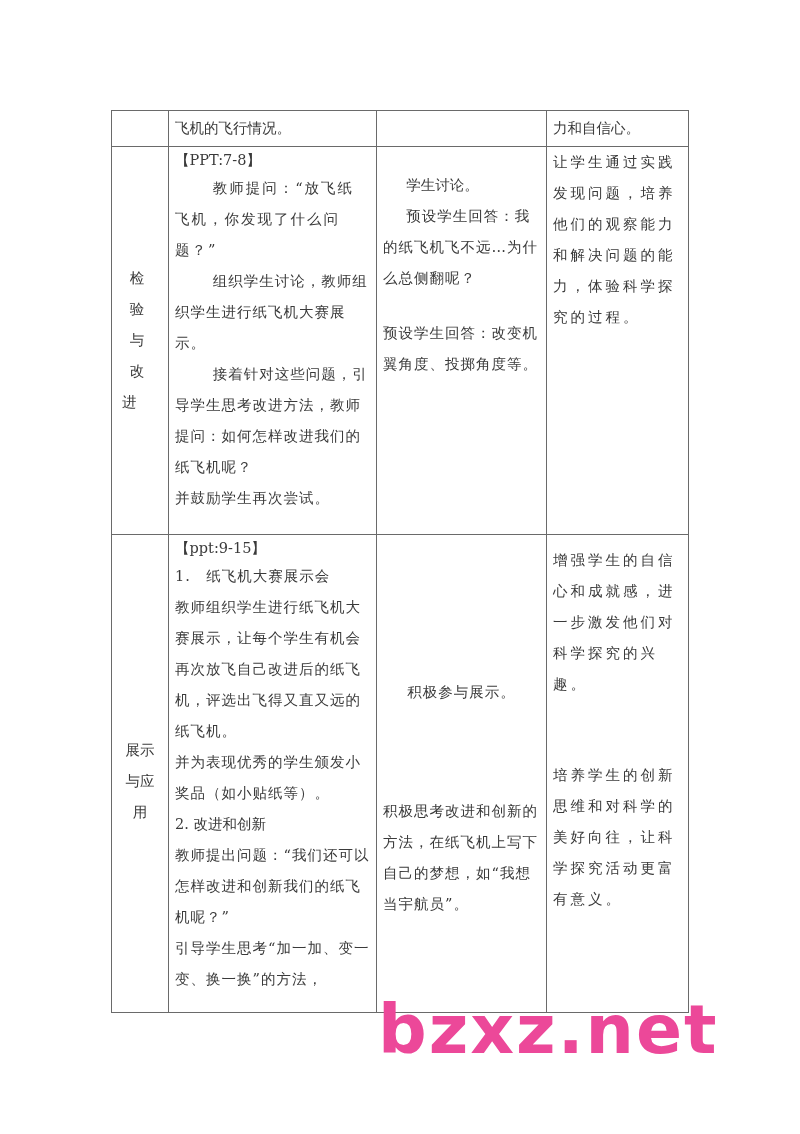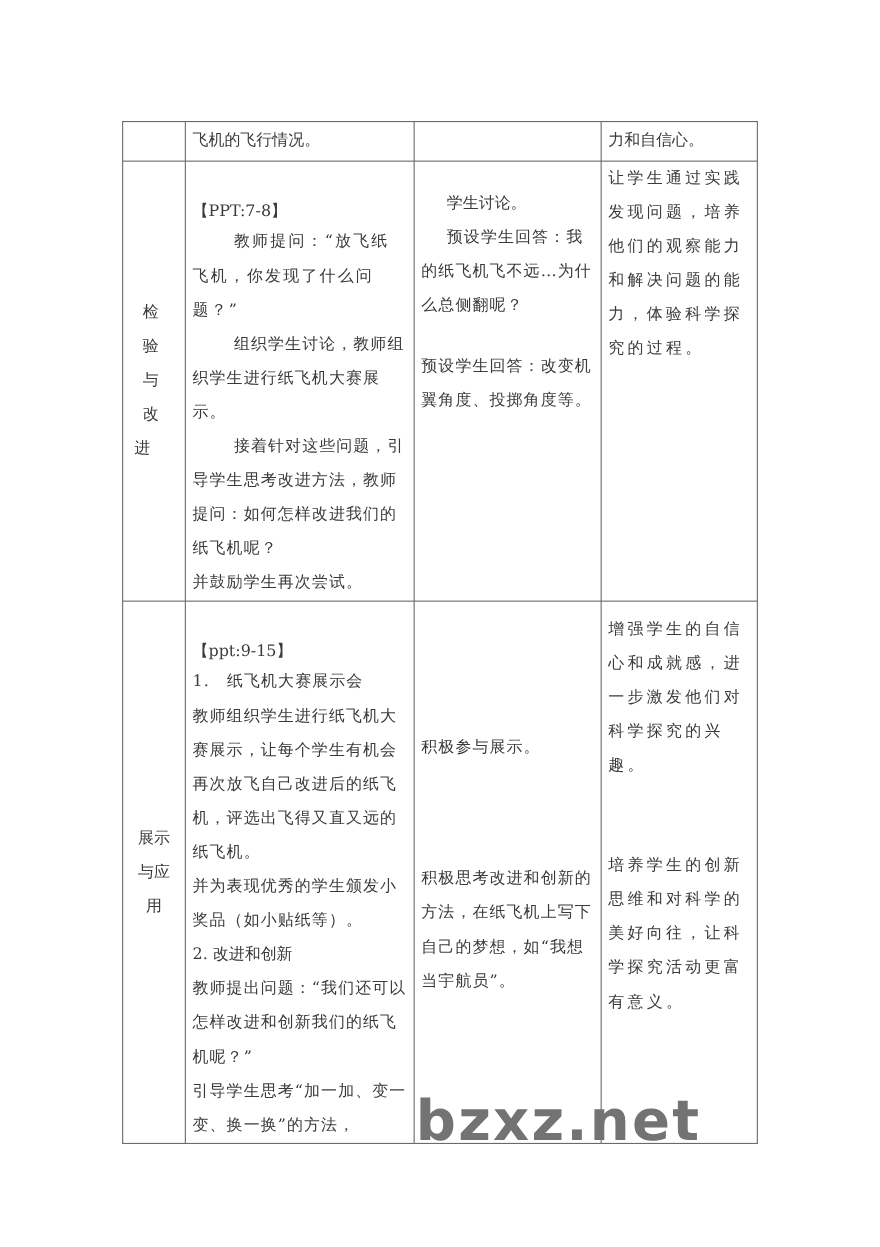--- a/index.html
+++ b/index.html
@@ -5,26 +5,26 @@
   html, body { margin: 0; padding: 0; background: #ffffff; }
   body { width: 800px; height: 1134px; position: relative; overflow: hidden;
          font-family: "DejaVu Serif", "Liberation Serif", serif; color: #333; }
   .page { position: absolute; left: 0; top: 0; width: 800px; height: 1134px; background: #fff; }
   table.lesson { position: absolute; left: 111px; top: 110px; border-collapse: collapse;
                  table-layout: fixed; width: 577px; }
   table.lesson td { border: 1.5px solid #6a6a6a; padding: 0 6px; vertical-align: top;
                     font-size: 14.5px; line-height: 31px; color: #3a3a3a; }
   td.stage { text-align: center; vertical-align: middle !important; padding: 0 8px !important; }
   .indent { text-indent: 2.6em; }
-  .ctr { text-align: left; }
-  .line { display: block; margin-top: 32px; }
+  .ctr { text-align: center; margin-top: 24px; }
+  .line { display: block; }
   .spacer { display: block; height: 24px; }
   .spacer-lg { display: block; height: 88px; }
   .watermark { position: absolute; left: 378px; top: 990px; font-family: "DejaVu Sans", sans-serif;
-               font-weight: bold; font-size: 51px; color: #737373; letter-spacing: 2px; }
+               font-weight: bold; font-size: 68px; color: #ec4899; letter-spacing: 2px; }
   .stage-text { display: block; letter-spacing: 6px; line-height: 31px; }
 </style>
 </head>
 <body>
 
 <div class="page">
   <table class="lesson">
     <colgroup>
       <col style="width:57px">
       <col style="width:208px">

